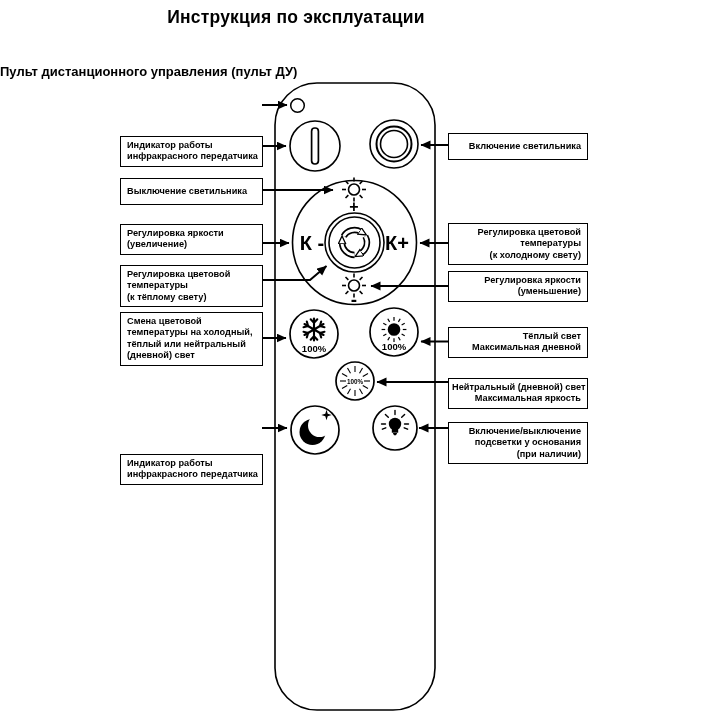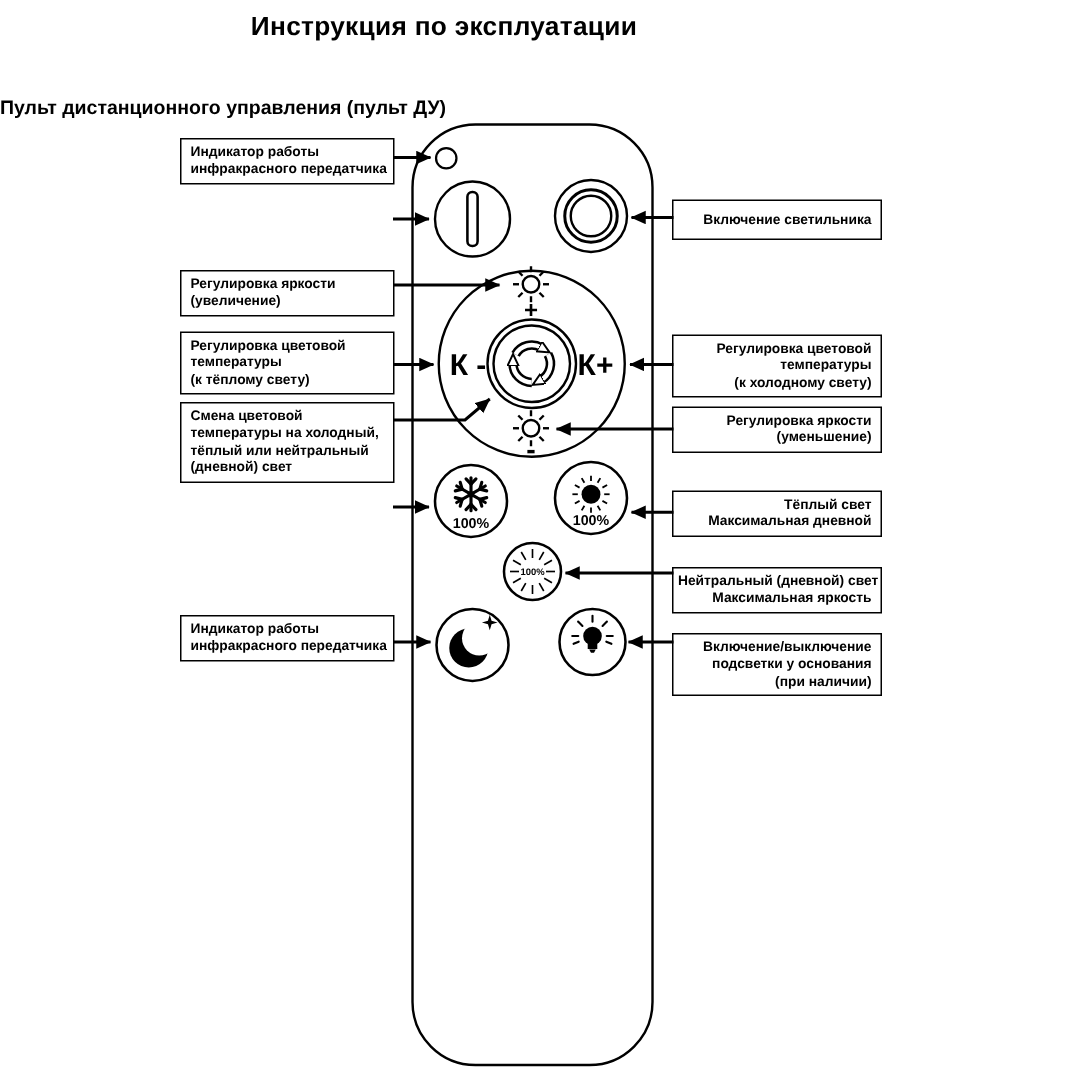--- a/index.html
+++ b/index.html
@@ -4,21 +4,21 @@
 <style>
   html,body{margin:0;padding:0;background:#fff;}
   .stage{position:relative;width:720px;height:720px;background:#ffffff;
          font-family:"Liberation Sans",sans-serif;color:#000;overflow:hidden;}
   .title{position:absolute;top:7px;left:0;width:592px;text-align:center;
          font-size:17.5px;font-weight:bold;letter-spacing:.2px;}
   .subtitle{position:absolute;top:41px;left:0;width:620px;text-align:left;
          font-size:13px;font-weight:bold;margin-top:23px;}
   .lbl{position:absolute;box-sizing:border-box;border:1.5px solid #000;background:#fff;
        font-weight:bold;font-size:9.2px;line-height:1.24;white-space:pre;}
-  .lbl.left{left:120px;width:143px;text-align:left;padding:3px 3px 3px 6px;}
+  .lbl.left{left:120px;width:143px;text-align:left;padding:3px 3px 3px 6px;margin-top:44px;}
   .lbl.right{left:448px;width:140px;text-align:right;padding:3px 6px 3px 3px;}
   .lbl.one{display:flex;align-items:center;min-height:27px;}
   .lbl.one.right{justify-content:flex-end;}
   svg.overlay{position:absolute;left:0;top:0;width:720px;height:720px;}
   svg .stroke{fill:none;stroke:#000;}
   svg text{font-family:"Liberation Sans",sans-serif;font-weight:bold;fill:#000;}
   .ktext{font-size:20px;}
   .pm{font-size:16px;}
   .pct{font-size:9.5px;}
   .pct-s{font-size:6.3px;}
@@ -26,20 +26,21 @@
 </head>
 <body>
 
 <div class="stage">
 
   <div class="title">Инструкция по эксплуатации</div>
   <div class="subtitle">Пульт дистанционного управления (пульт ДУ)</div>
 
   <div class="lbl left" style="top:92px">Индикатор работы
 инфракрасного передатчика</div>
+  <div class="lbl left one" style="top:134px">Выключение светильника</div>
   <div class="lbl left" style="top:180px">Регулировка яркости
 (увеличение)</div>
   <div class="lbl left" style="top:221px">Регулировка цветовой
 температуры
 (к тёплому свету)</div>
   <div class="lbl left" style="top:268px">Смена цветовой
 температуры на холодный,
 тёплый или нейтральный
 (дневной) свет</div>
   <div class="lbl left" style="top:410px">Индикатор работы

